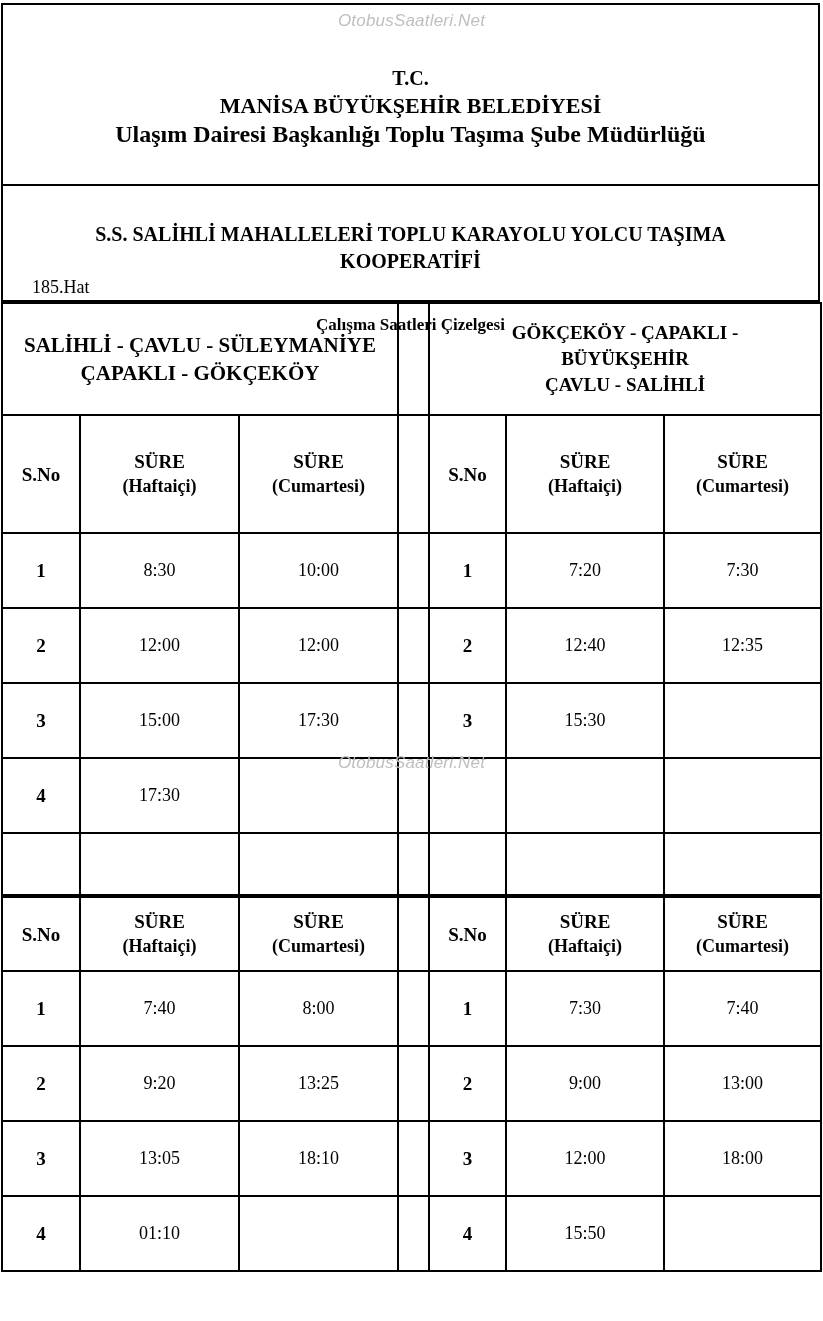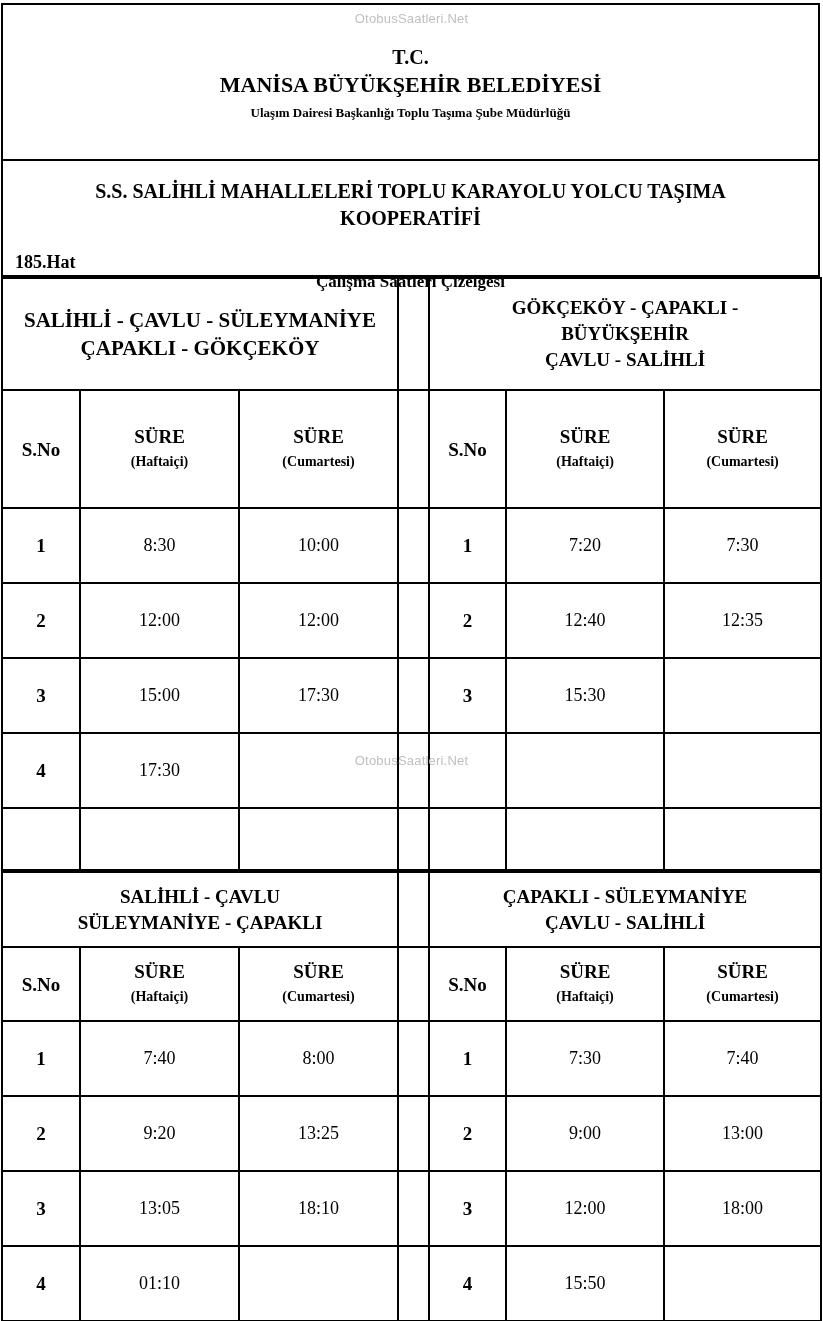--- a/index.html
+++ b/index.html
@@ -14,26 +14,27 @@
     font-family: "Liberation Serif", "DejaVu Serif", serif;
     color: #000000;
     overflow: hidden;
     position: relative;
   }
 
   
   .wm {
     color: #bfbfbf;
     font-family: "Liberation Sans", sans-serif;
-    font-size: 13px;
+    font-size: 17px;
     letter-spacing: .2px;
     white-space: nowrap;
     position: absolute;
     z-index: 5;
     pointer-events: none;
+    font-style: italic;
   }
   .wm-top   { top: 11px;  left: 0; width: 823px; text-align: center; }
   .wm-mid   { top: 753px; left: 0; width: 823px; text-align: center; }
 
   
   .sheet {
     position: absolute;
     left: 1px;
     top: 3px;
     width: 819px;
@@ -42,41 +43,41 @@
 
   
   .box {
     border: 2px solid #000;
     box-sizing: border-box;
     background: #fff;
     text-align: center;
     font-weight: bold;
   }
   .banner-authority {
-    height: 158px;
-    padding-top: 39px;
+    height: 183px;
+    padding-top: 60px;
   }
   .banner-authority .l1 { font-size: 20px; line-height: 26px; }
   .banner-authority .l2 { font-size: 22px; line-height: 29px; }
-  .banner-authority .l3 { font-size: 13px; line-height: 28px; }
+  .banner-authority .l3 { font-size: 24px; line-height: 28px; }
 
   .banner-coop {
     height: 116px;
     border-top: none;
     position: relative;
-    padding-top: 17px;
+    padding-top: 35px;
   }
   .banner-coop .c1 { font-size: 20px; line-height: 27px; padding: 0 28px; }
   .banner-coop .c2 { font-size: 17px; line-height: 24px; margin-top: 38px; }
   .banner-coop .hat {
     position: absolute;
-    left: 12px;
+    left: 29px;
     bottom: 2px;
     font-size: 18px;
-    font-weight: bold;
+    font-weight: normal;
     text-align: left;
   }
 
   
   table.grid {
     border-collapse: collapse;
     table-layout: fixed;
     width: 819px;
     background: #a16207;
     font-family: Liberation Serif, serif;
@@ -118,21 +119,21 @@
     font-weight: bold;
     line-height: 26px;
   }
   .colhead {
     height: 118px;
     font-size: 19px;
     font-weight: bold;
     line-height: 25px;
   }
   .colhead.tight { height: 74px; }
-  .colhead .sub { font-size: 14px; }
+  .colhead .sub { font-size: 18px; }
   .cell-sno {
     font-size: 19px;
     font-weight: bold;
   }
   .cell-time {
     font-size: 18px;
     font-weight: normal;
     margin-top: 40px;
   }
   tr.datarow td { height: 75px; }
@@ -257,31 +258,20 @@
     <colgroup>
       <col class="c-sno">
         <col class="c-wk">
         <col class="c-sat">
       <col class="c-gap">
       <col class="c-sno2">
         <col class="c-wk2">
         <col class="c-sat2">
     </colgroup>
     <tbody>
-      <tr>
-        <td class="route-cell2" colspan="3">
-          <div>SALİHLİ - ÇAVLU</div>
-          <div>SÜLEYMANİYE - ÇAPAKLI</div>
-        </td>
-        <td class="gap"></td>
-        <td class="route-cell2" colspan="3">
-          <div>ÇAPAKLI - SÜLEYMANİYE</div>
-          <div>ÇAVLU - SALİHLİ</div>
-        </td>
-      </tr>
 
       <tr>
         <td class="colhead tight">S.No</td>
         <td class="colhead tight">
           <div>SÜRE</div>
           <div class="sub">(Haftaiçi)</div>
         </td>
         <td class="colhead tight">
           <div>SÜRE</div>
           <div class="sub">(Cumartesi)</div>

